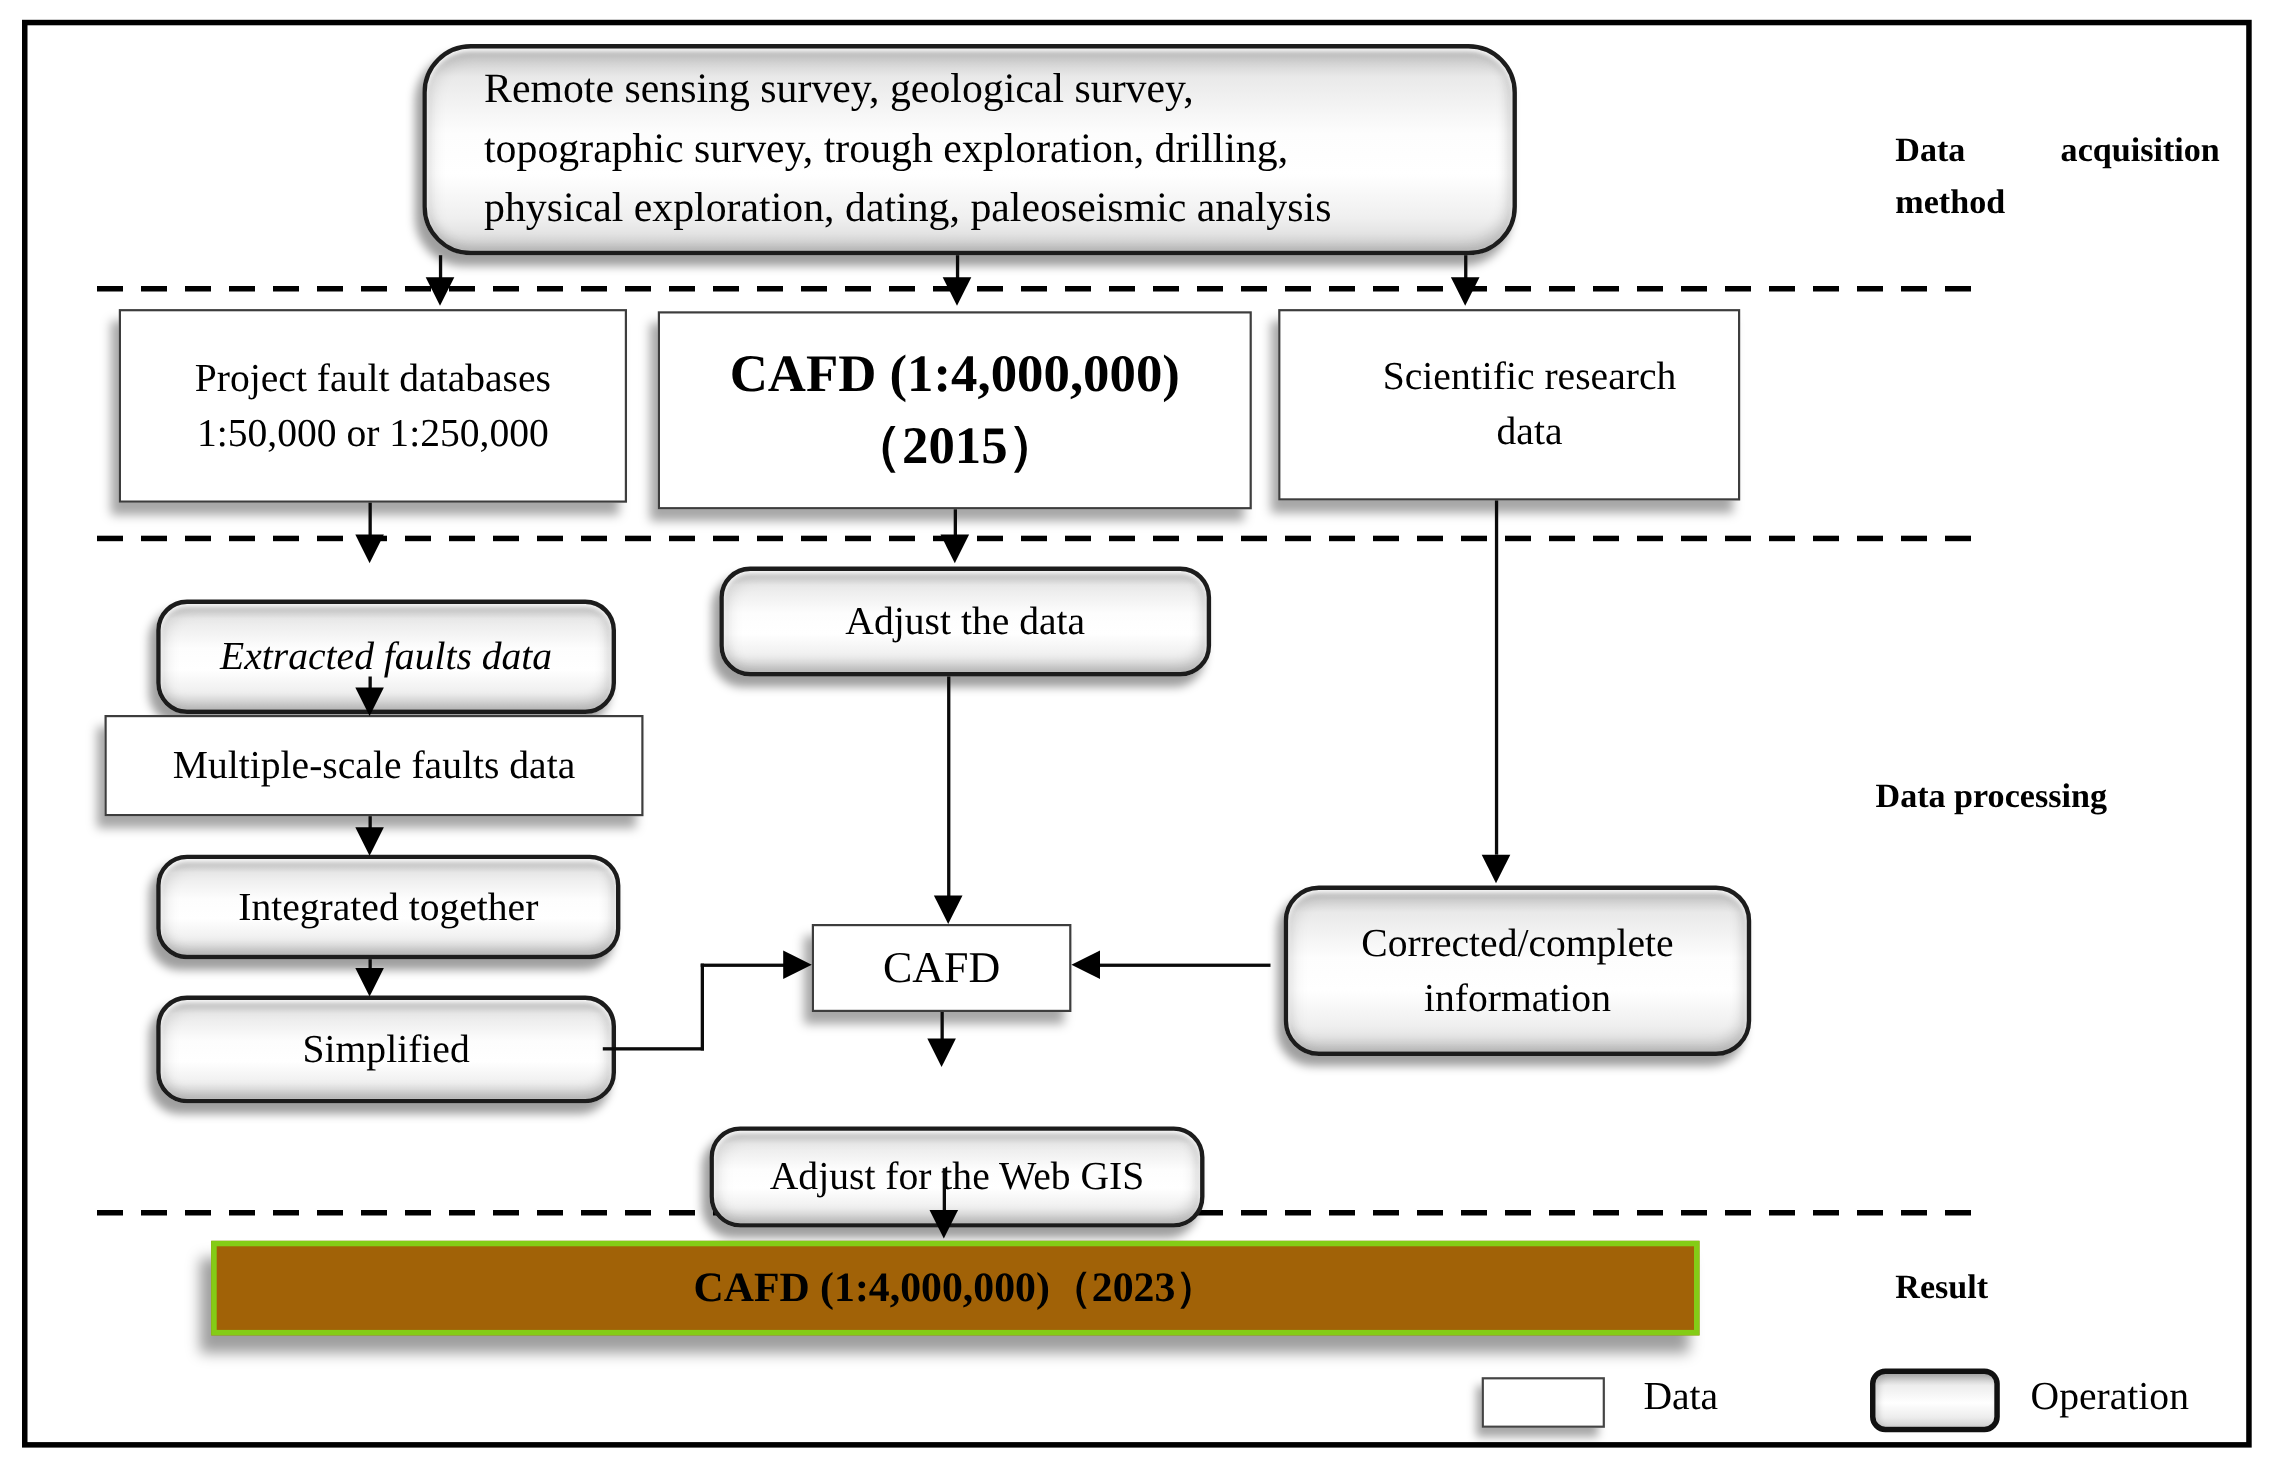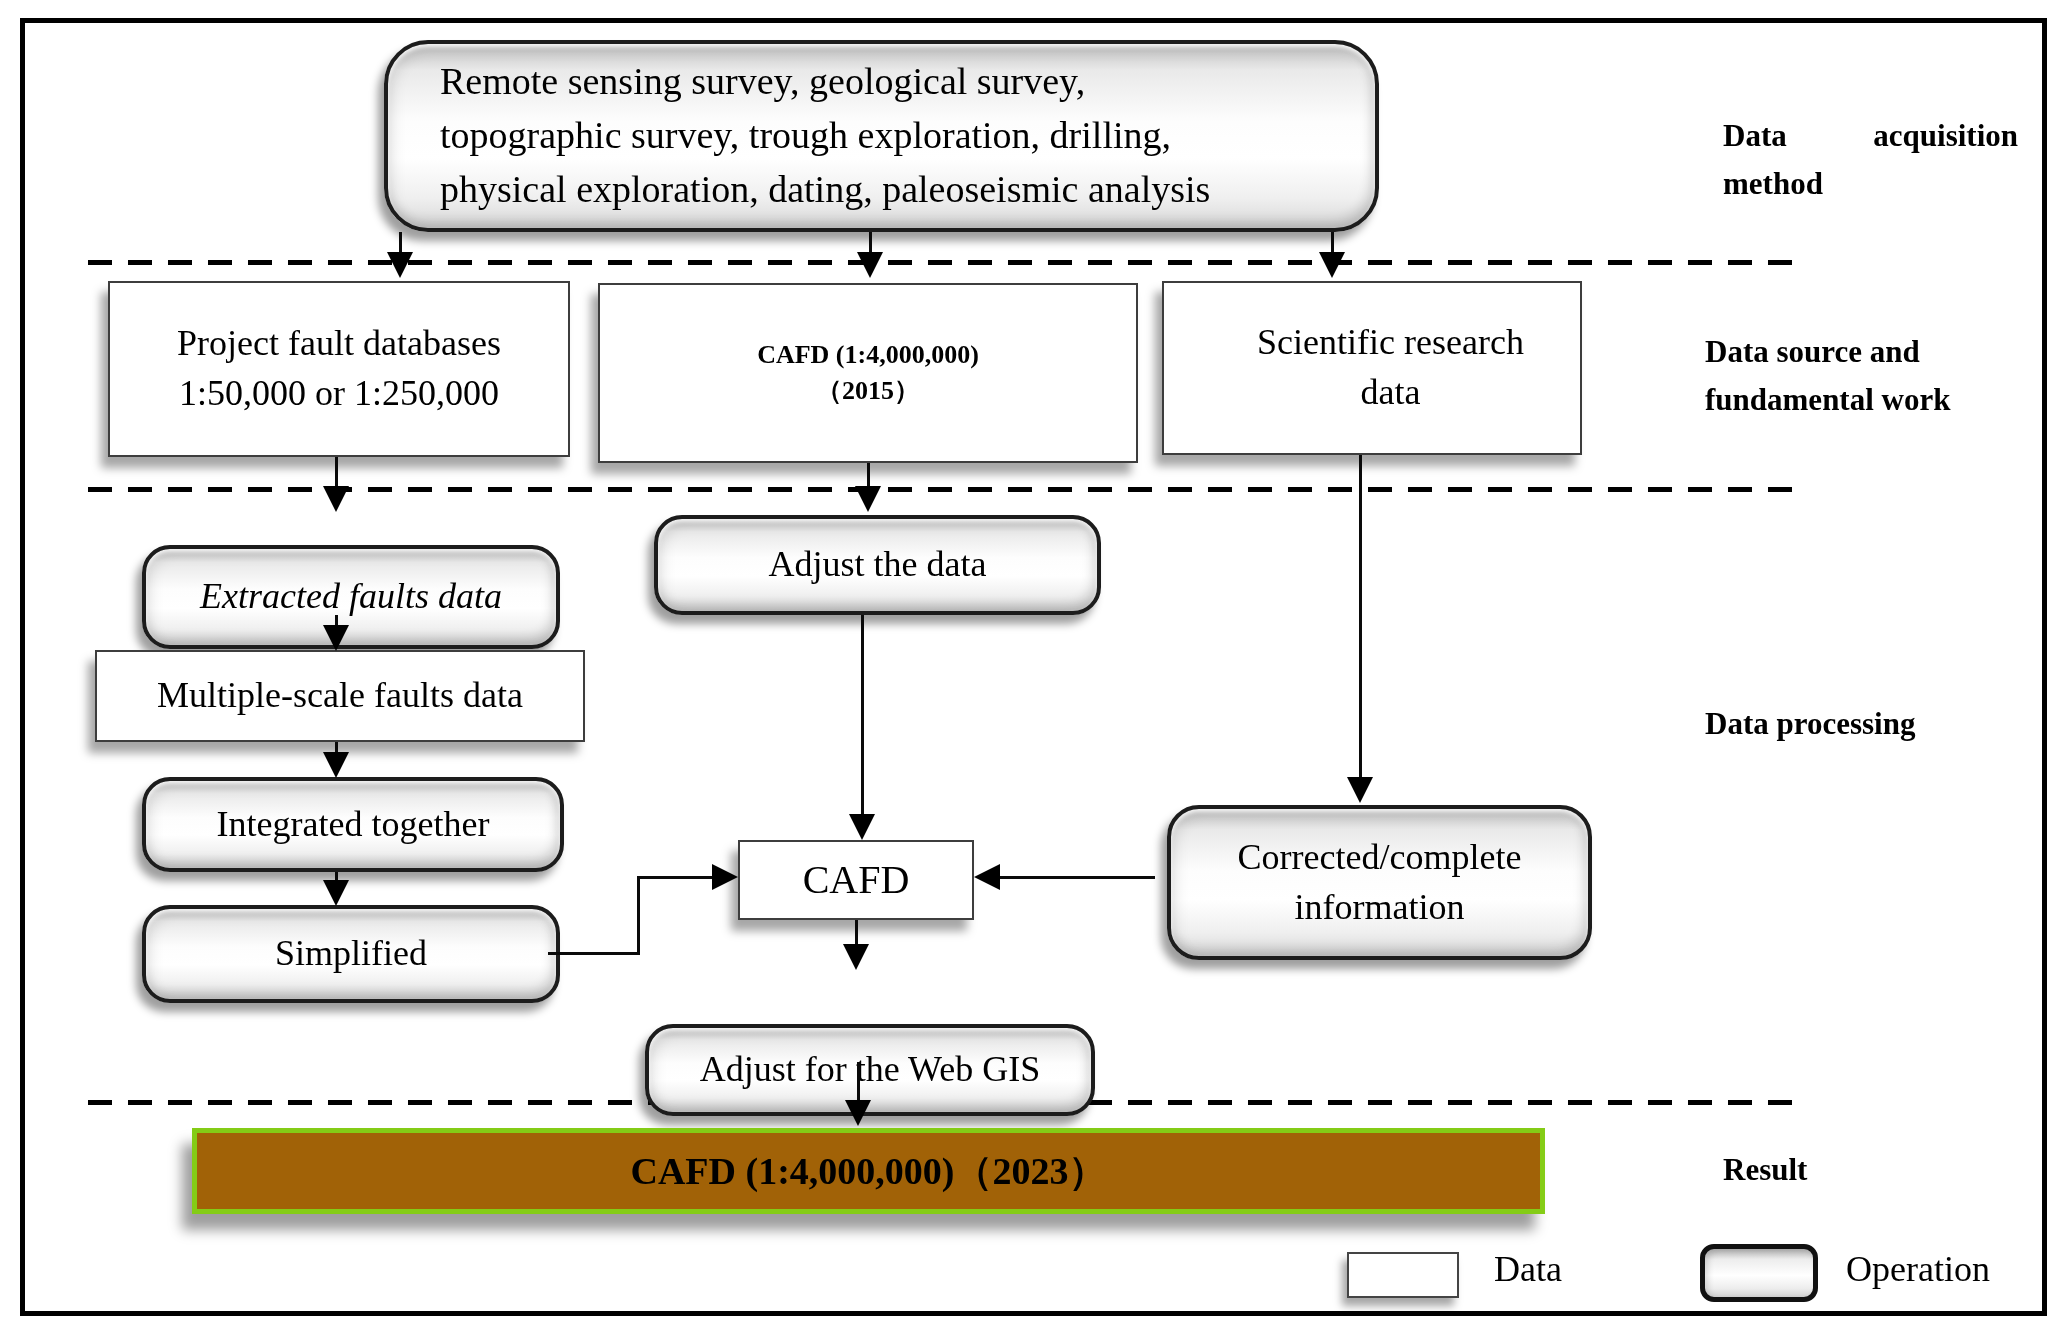--- a/index.html
+++ b/index.html
@@ -32,21 +32,21 @@
                inset 5px 5px 14px rgba(0,0,0,.10),
                inset -4px -6px 12px rgba(0,0,0,.16),
                -6px 9px 9px rgba(0,0,0,.38);
     margin-left:12px;
   }
   .bold{font-weight:bold;}
   
   #n-methods{left:372px;top:40px;width:995px;height:192px;border-radius:44px;
     justify-content:flex-start;text-align:left;padding:0 30px 0 52px;font-size:38px;line-height:1.42;}
   #n-project {left:108px;top:281px;width:462px;height:176px;}
-  #n-cafd2015{left:598px;top:283px;width:540px;height:180px;font-size:26px;}
+  #n-cafd2015{left:598px;top:283px;width:540px;height:180px;font-size:48px;}
   #n-sci     {left:1162px;top:281px;width:420px;height:174px;padding-left:37px;}
   #n-extracted {left:130px;top:545px;width:418px;height:104px;font-style:italic;}
   #n-multiscale{left:95px; top:650px;width:490px;height:92px;}
   #n-integrated{left:130px;top:777px;width:422px;height:95px;}
   #n-simplified{left:130px;top:905px;width:418px;height:98px;}
   #n-adjust  {left:642px;top:515px;width:447px;height:100px;}
   #n-cafd    {left:738px;top:840px;width:236px;height:80px;font-size:40px;}
   #n-corrected{left:1155px;top:805px;width:425px;height:155px;border-radius:32px;}
   #n-webgis  {left:633px;top:1024px;width:450px;height:92px;}
   #n-result  {left:192px;top:1128px;width:1353px;height:86px;
@@ -118,21 +118,20 @@
   <div class="node plain" id="n-cafd">CAFD</div>
   <div class="node op" id="n-adjust">Adjust the data</div>
   <div class="node op" id="n-webgis">Adjust for the Web GIS</div>
 
   <div class="node op" id="n-corrected">Corrected/complete
 information</div>
 
   <div class="node bold" id="n-result">CAFD (1:4,000,000)（2023）</div>
 
   <div class="stage" id="lbl-acquisition">Data acquisition method</div>
-  <div class="stage" id="lbl-source">Data source and fundamental work</div>
   <div class="stage" id="lbl-processing">Data processing</div>
   <div class="stage" id="lbl-result">Result</div>
 
   <div class="vline" style="left:399px;top:232px;height:22px;"></div>
   <div class="head-down" style="left:387px;top:252px;"></div>
   <div class="vline" style="left:869px;top:232px;height:22px;"></div>
   <div class="head-down" style="left:857px;top:252px;"></div>
   <div class="vline" style="left:1331px;top:232px;height:22px;"></div>
   <div class="head-down" style="left:1319px;top:252px;"></div>
 

